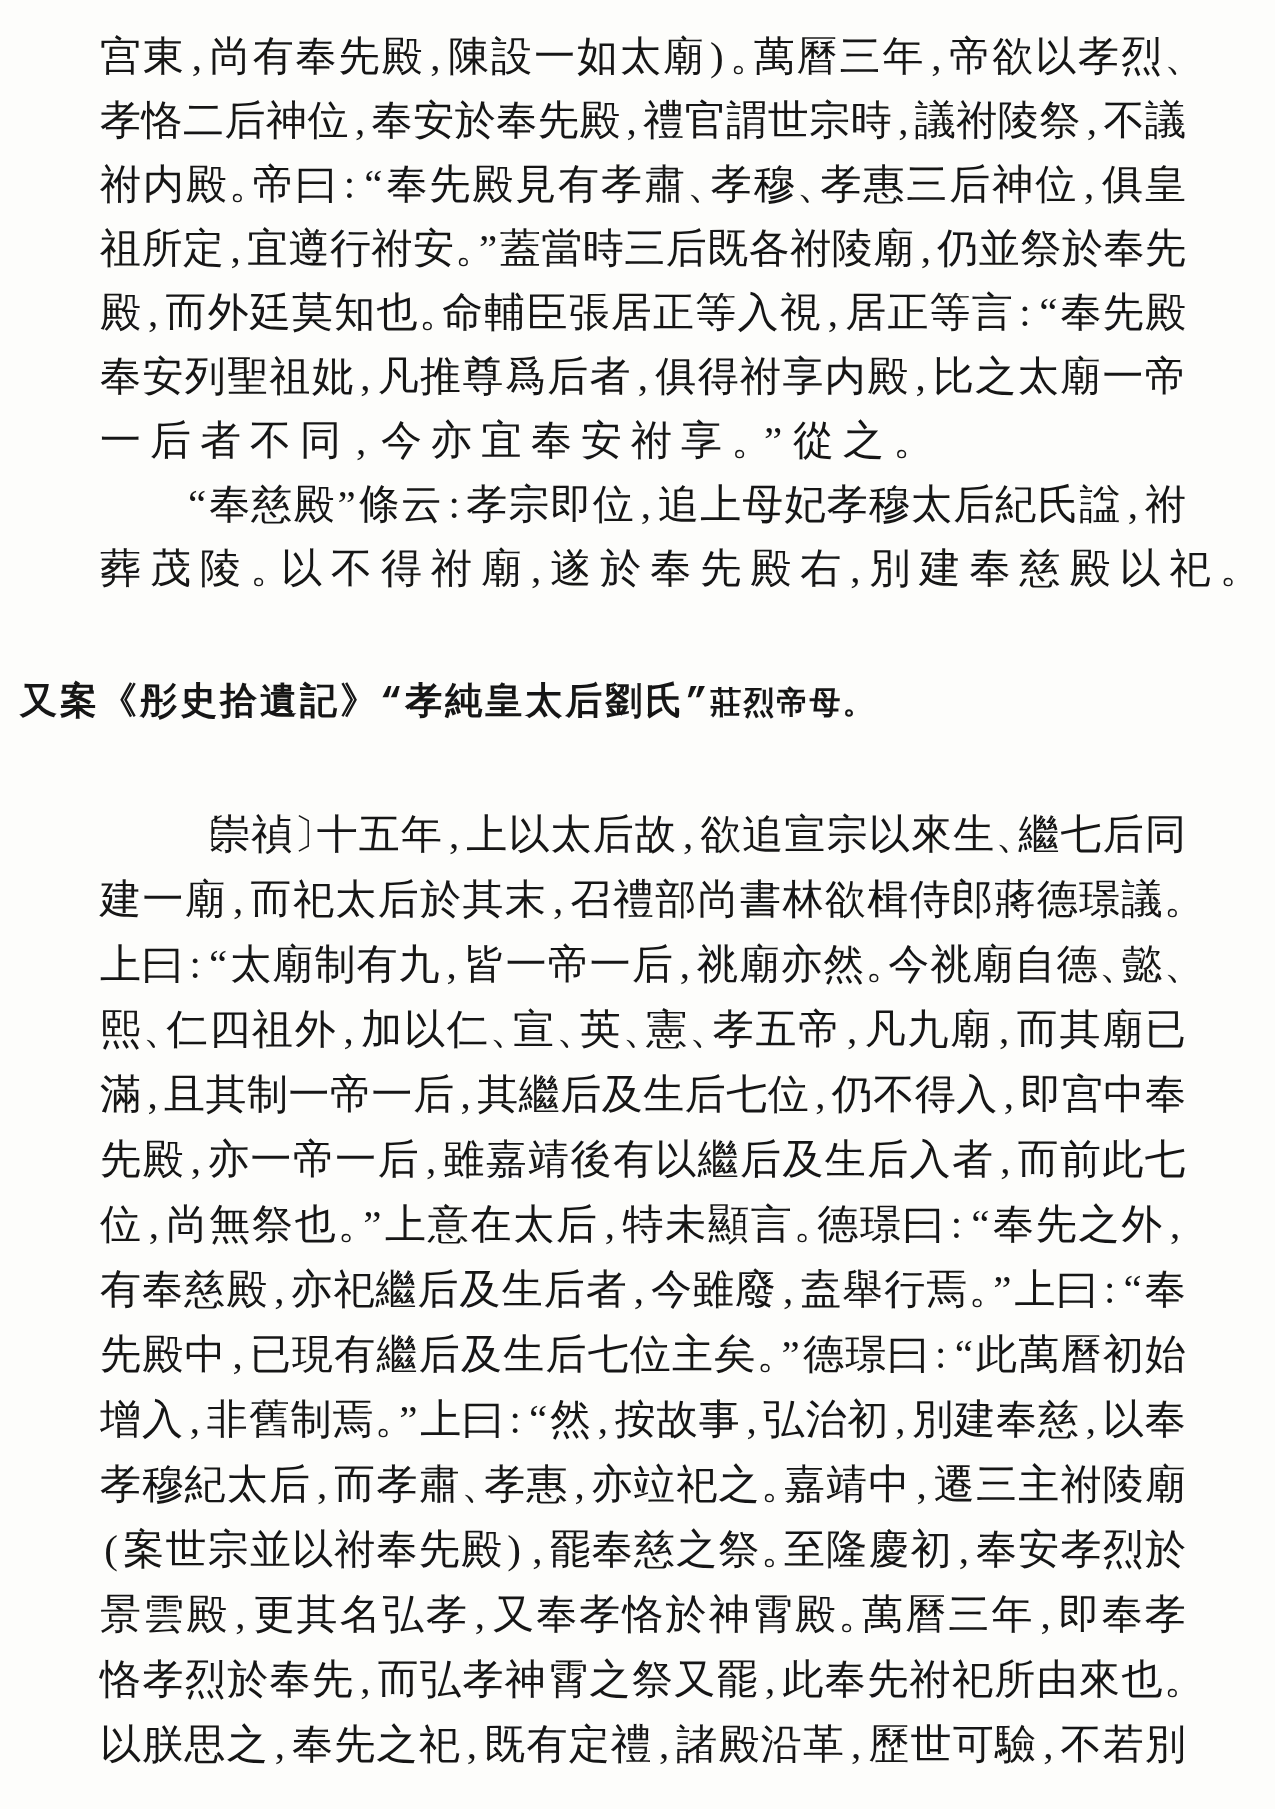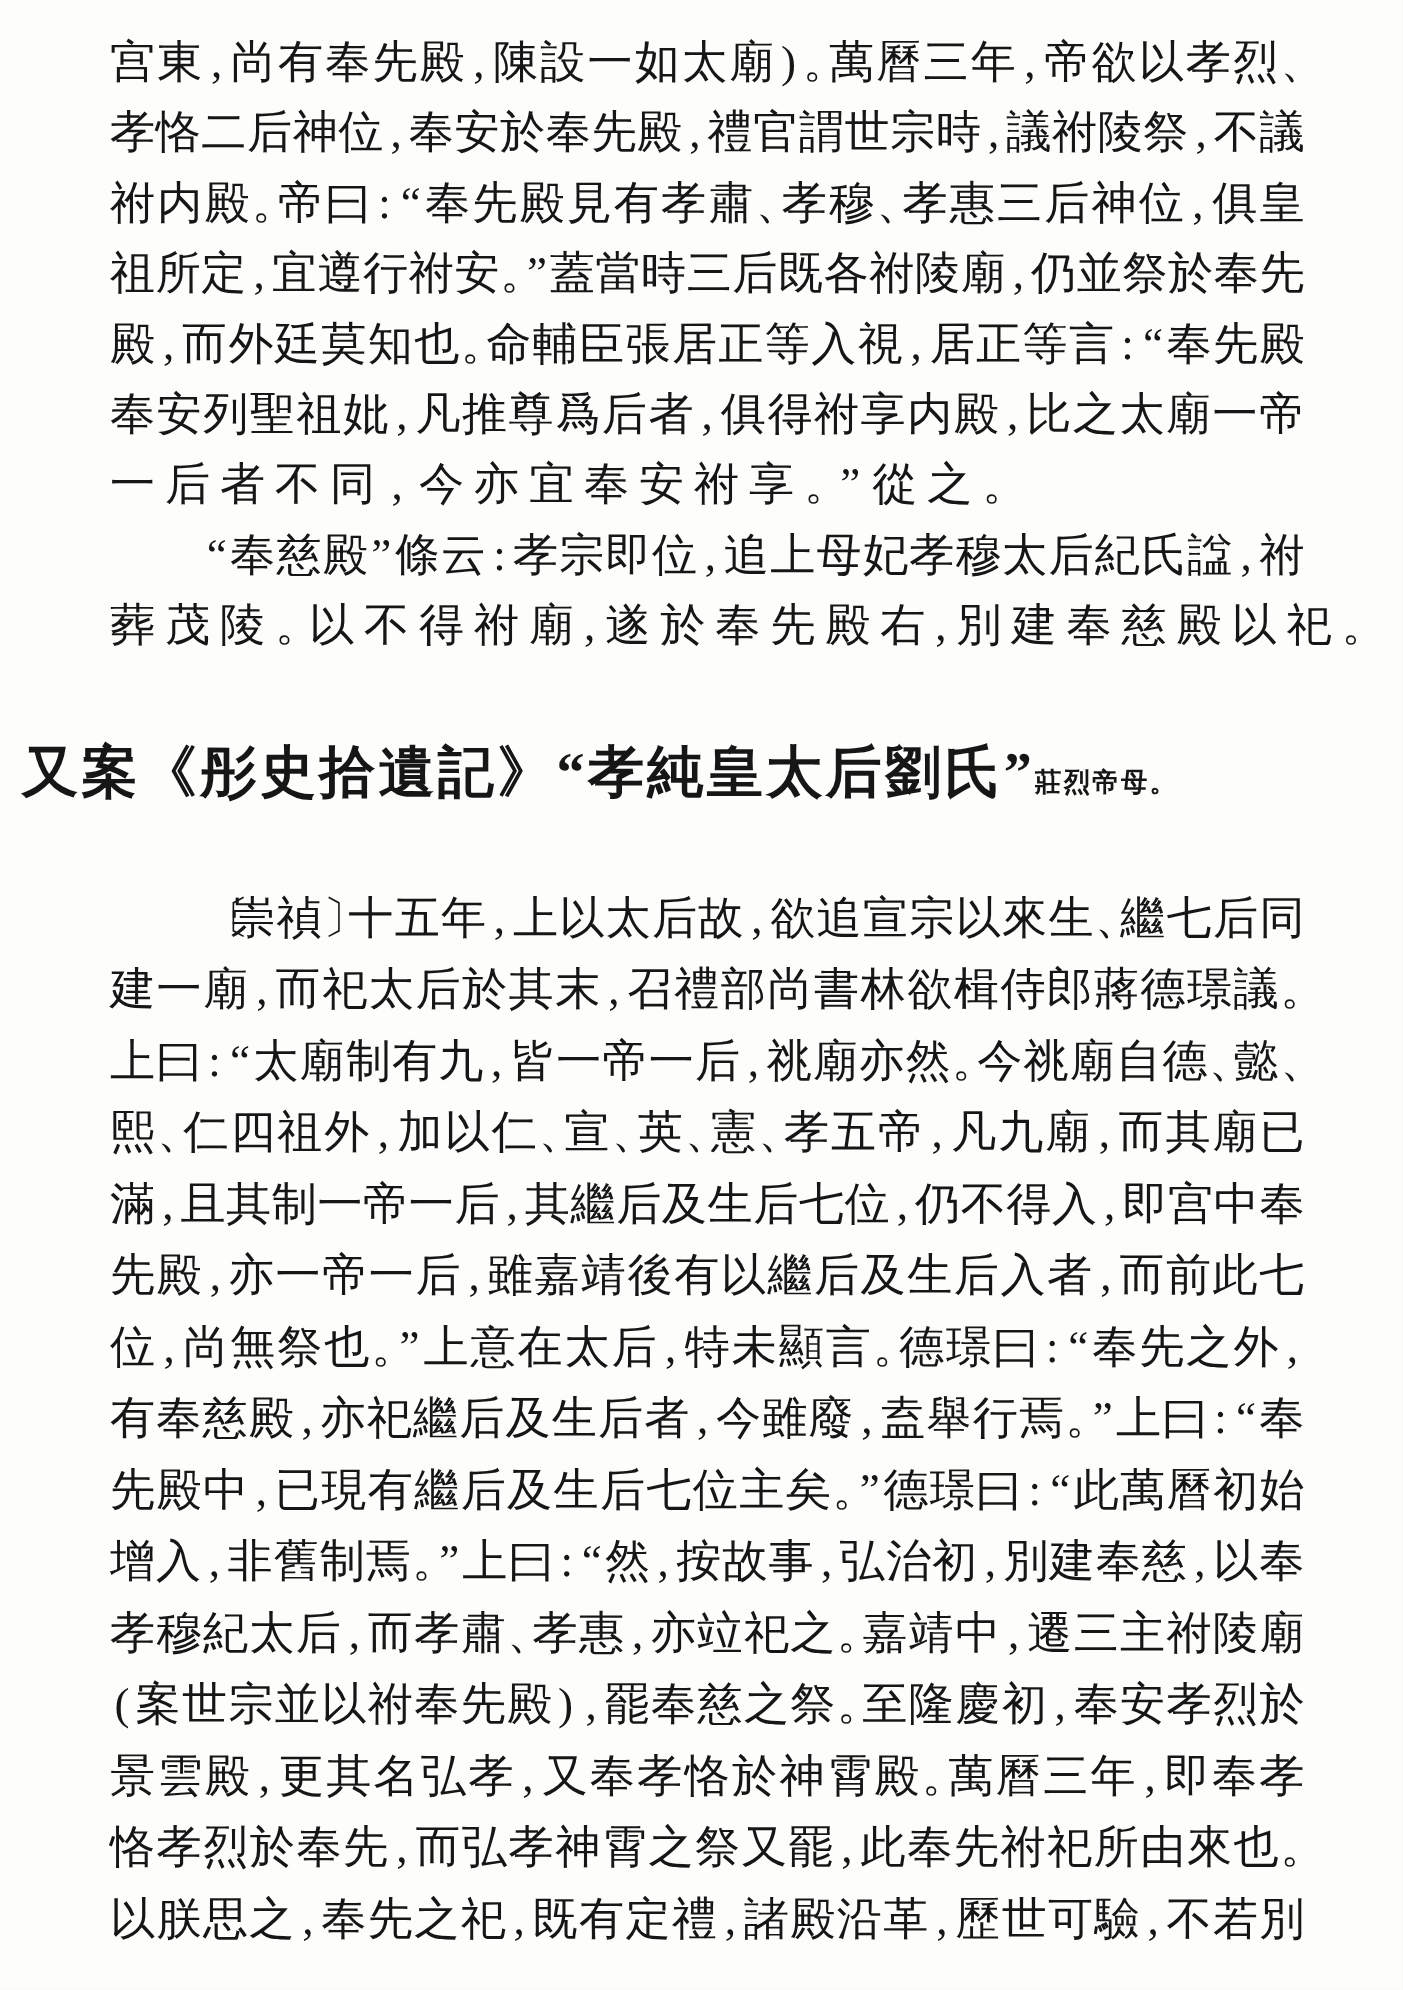--- a/index.html
+++ b/index.html
@@ -26,22 +26,22 @@
     display:inline-block; width:41px;
     font-size:41px; line-height:1;
     text-align:center; white-space:pre;
   }
   .ch.p { width:22px; }
   .heading {
     position:absolute; left:20px; top:664px; width:1240px; height:78px;
     display:flex; align-items:baseline;
     font-weight:bold; white-space:nowrap;
   }
-  .h-large { font-size:51px; letter-spacing:3px; line-height:78px; }
-  .h-small { font-size:24px; letter-spacing:2px;text-align:right; }
+  .h-large { font-size:37px; letter-spacing:3px; line-height:78px;font-family:Liberation Mono, monospace; }
+  .h-small { font-size:31px; letter-spacing:2px;text-align:right; }
 </style>
 </head>
 <body>
 
 <div class="page">
 
   <div id="upper-passage" class="passage">
       <div class="line justify">
         <span class="ch">宫</span>
         <span class="ch">東</span>

